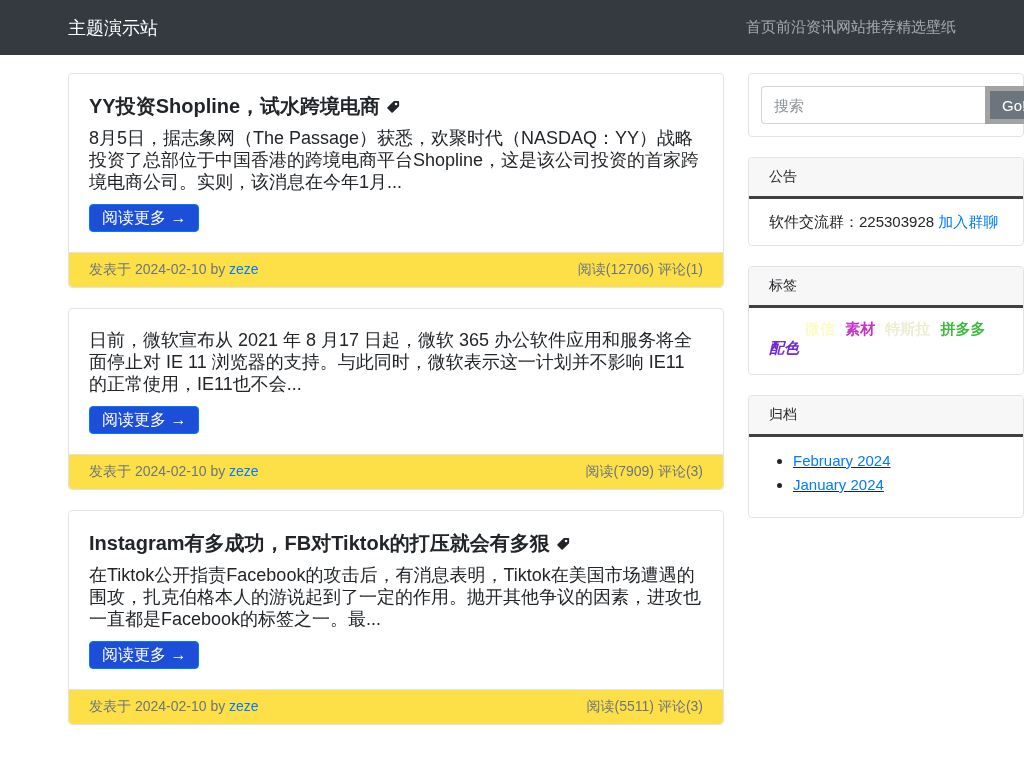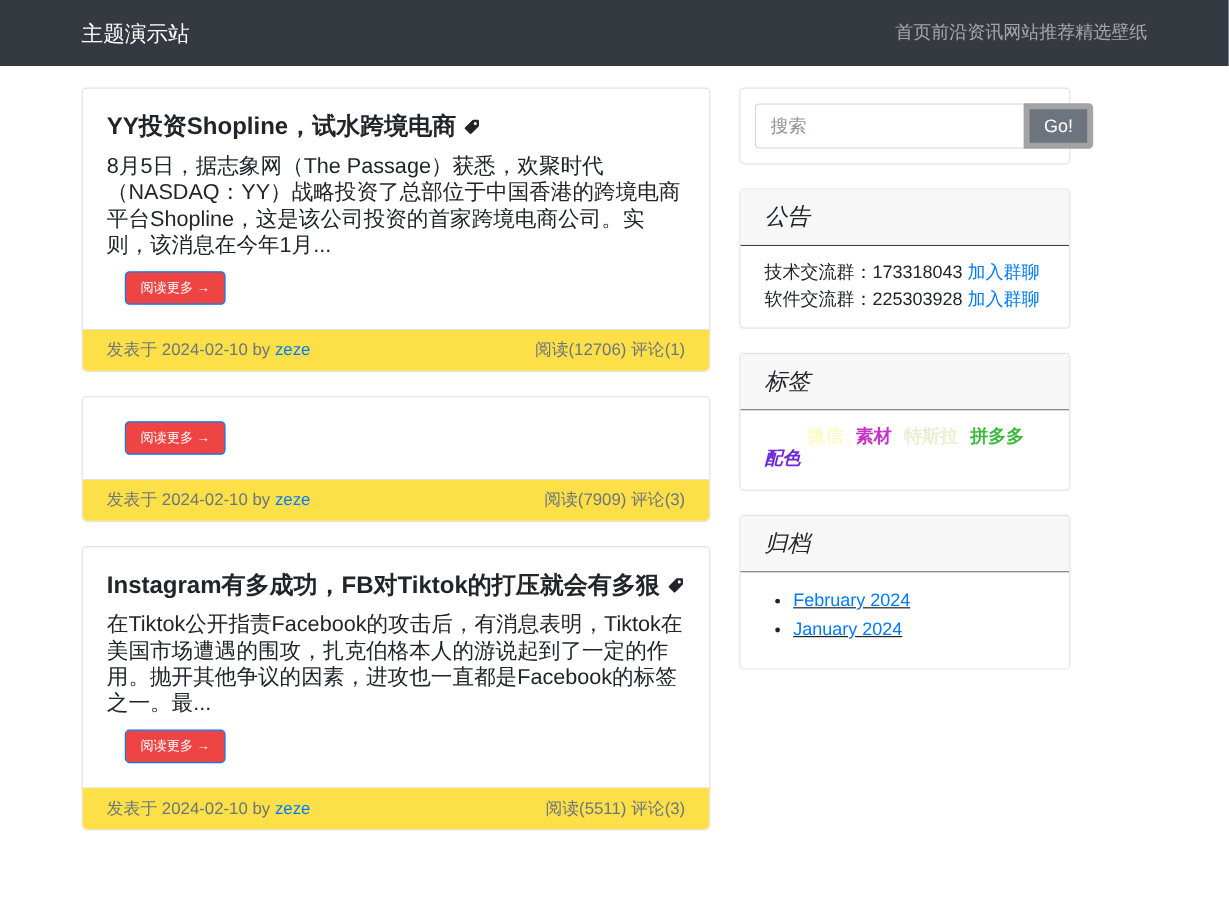--- a/index.html
+++ b/index.html
@@ -28,38 +28,37 @@
   .nav-links a { color: rgba(255,255,255,0.55); font-size: 15px; text-decoration: none; }
 
   
   .page {
     width: 888px;
     margin: 18px auto 0;
     display: flex;
     gap: 24px;
     align-items: flex-start;
   }
-  .main-col { width: 524px; flex: none; }
+  .main-col { width: 656px; flex: none; }
   .side-col { width: 276px; flex: none; }
 
   
   .card {
     background: #fff;
     border: 1px solid #e3e3e3;
     border-radius: 4px;
     margin-bottom: 20px;
   }
   .card-body { padding: 20px; }
   .card-header {
     background: #f7f7f7;
-    border-bottom: 1px solid #404040;
+    border-bottom: 3px solid #404040;
     padding: 10px 20px;
-    font-size: 19px;
+    font-size: 14px;
     border-radius: 4px 4px 0 0;
-    font-style: italic;
   }
   .card-footer {
     background: #fde047;
     border-top: 1px solid #e3e3e3;
     padding: 8px 20px;
     font-size: 14px;
     color: #6c757d;
     display: flex;
     justify-content: space-between;
     align-items: center;
@@ -76,30 +75,29 @@
   }
   .tag-icon { margin-left: 6px; vertical-align: -1px; }
   .post-excerpt {
     font-size: 18px;
     line-height: 22px;
     color: #212529;
     margin-bottom: 11px;
   }
   .btn-primary {
     display: inline-block;
-    background: #ef4444;
+    background: #1d4ed8;
     border: 1px solid #007bff;
     color: #fff;
-    font-size: 11px;
+    font-size: 16px;
     line-height: 18px;
     padding: 4px 12px;
     border-radius: 4px;
     text-decoration: none;
     cursor: pointer;
-    margin-left: 15px;
   }
   a.link { color: #007bff; text-decoration: none; }
 
   
   .search-card { padding: 12px; display: flex; }
   .search-input {
     flex: 1;
     height: 38px;
     border: 1px solid #ced4da;
     border-right: none;
@@ -160,20 +158,21 @@
       <a class="btn-primary" href="#">阅读更多 →</a>
     </div>
     <div class="card-footer">
       <span><span>发表于 2024-02-10 by</span> <a class="link" href="#">zeze</a></span>
       <span>阅读(12706) 评论(1)</span>
     </div>
   </article>
 
   <article class="card">
     <div class="card-body">
+      <p class="post-excerpt">日前，微软宣布从 2021 年 8 月17 日起，微软 365 办公软件应用和服务将全面停止对 IE 11 浏览器的支持。与此同时，微软表示这一计划并不影响 IE11 的正常使用，IE11也不会...</p>
       <a class="btn-primary" href="#">阅读更多 →</a>
     </div>
     <div class="card-footer">
       <span><span>发表于 2024-02-10 by</span> <a class="link" href="#">zeze</a></span>
       <span>阅读(7909) 评论(3)</span>
     </div>
   </article>
 
   <article class="card">
     <div class="card-body">
@@ -194,21 +193,20 @@
   <div class="side-col">
 
     <div class="card search-card">
       <input class="search-input" type="text" placeholder="搜索" style="">
       <button class="go-button">Go!</button>
     </div>
 
     <div class="card">
       <div class="card-header">公告</div>
       <div class="announce-body" id="announce-items">
-  <div class="announce-line"><span>技术交流群：173318043</span> <a class="link" href="#">加入群聊</a></div>
 
   <div class="announce-line"><span>软件交流群：225303928</span> <a class="link" href="#">加入群聊</a></div>
 </div>
     </div>
 
     <div class="card">
       <div class="card-header">标签</div>
       <div class="tags-body" id="tag-items">
   <a class="tag-link" href="#" style="color: rgb(251, 251, 201); margin-left: 36px;">微信</a>
 

